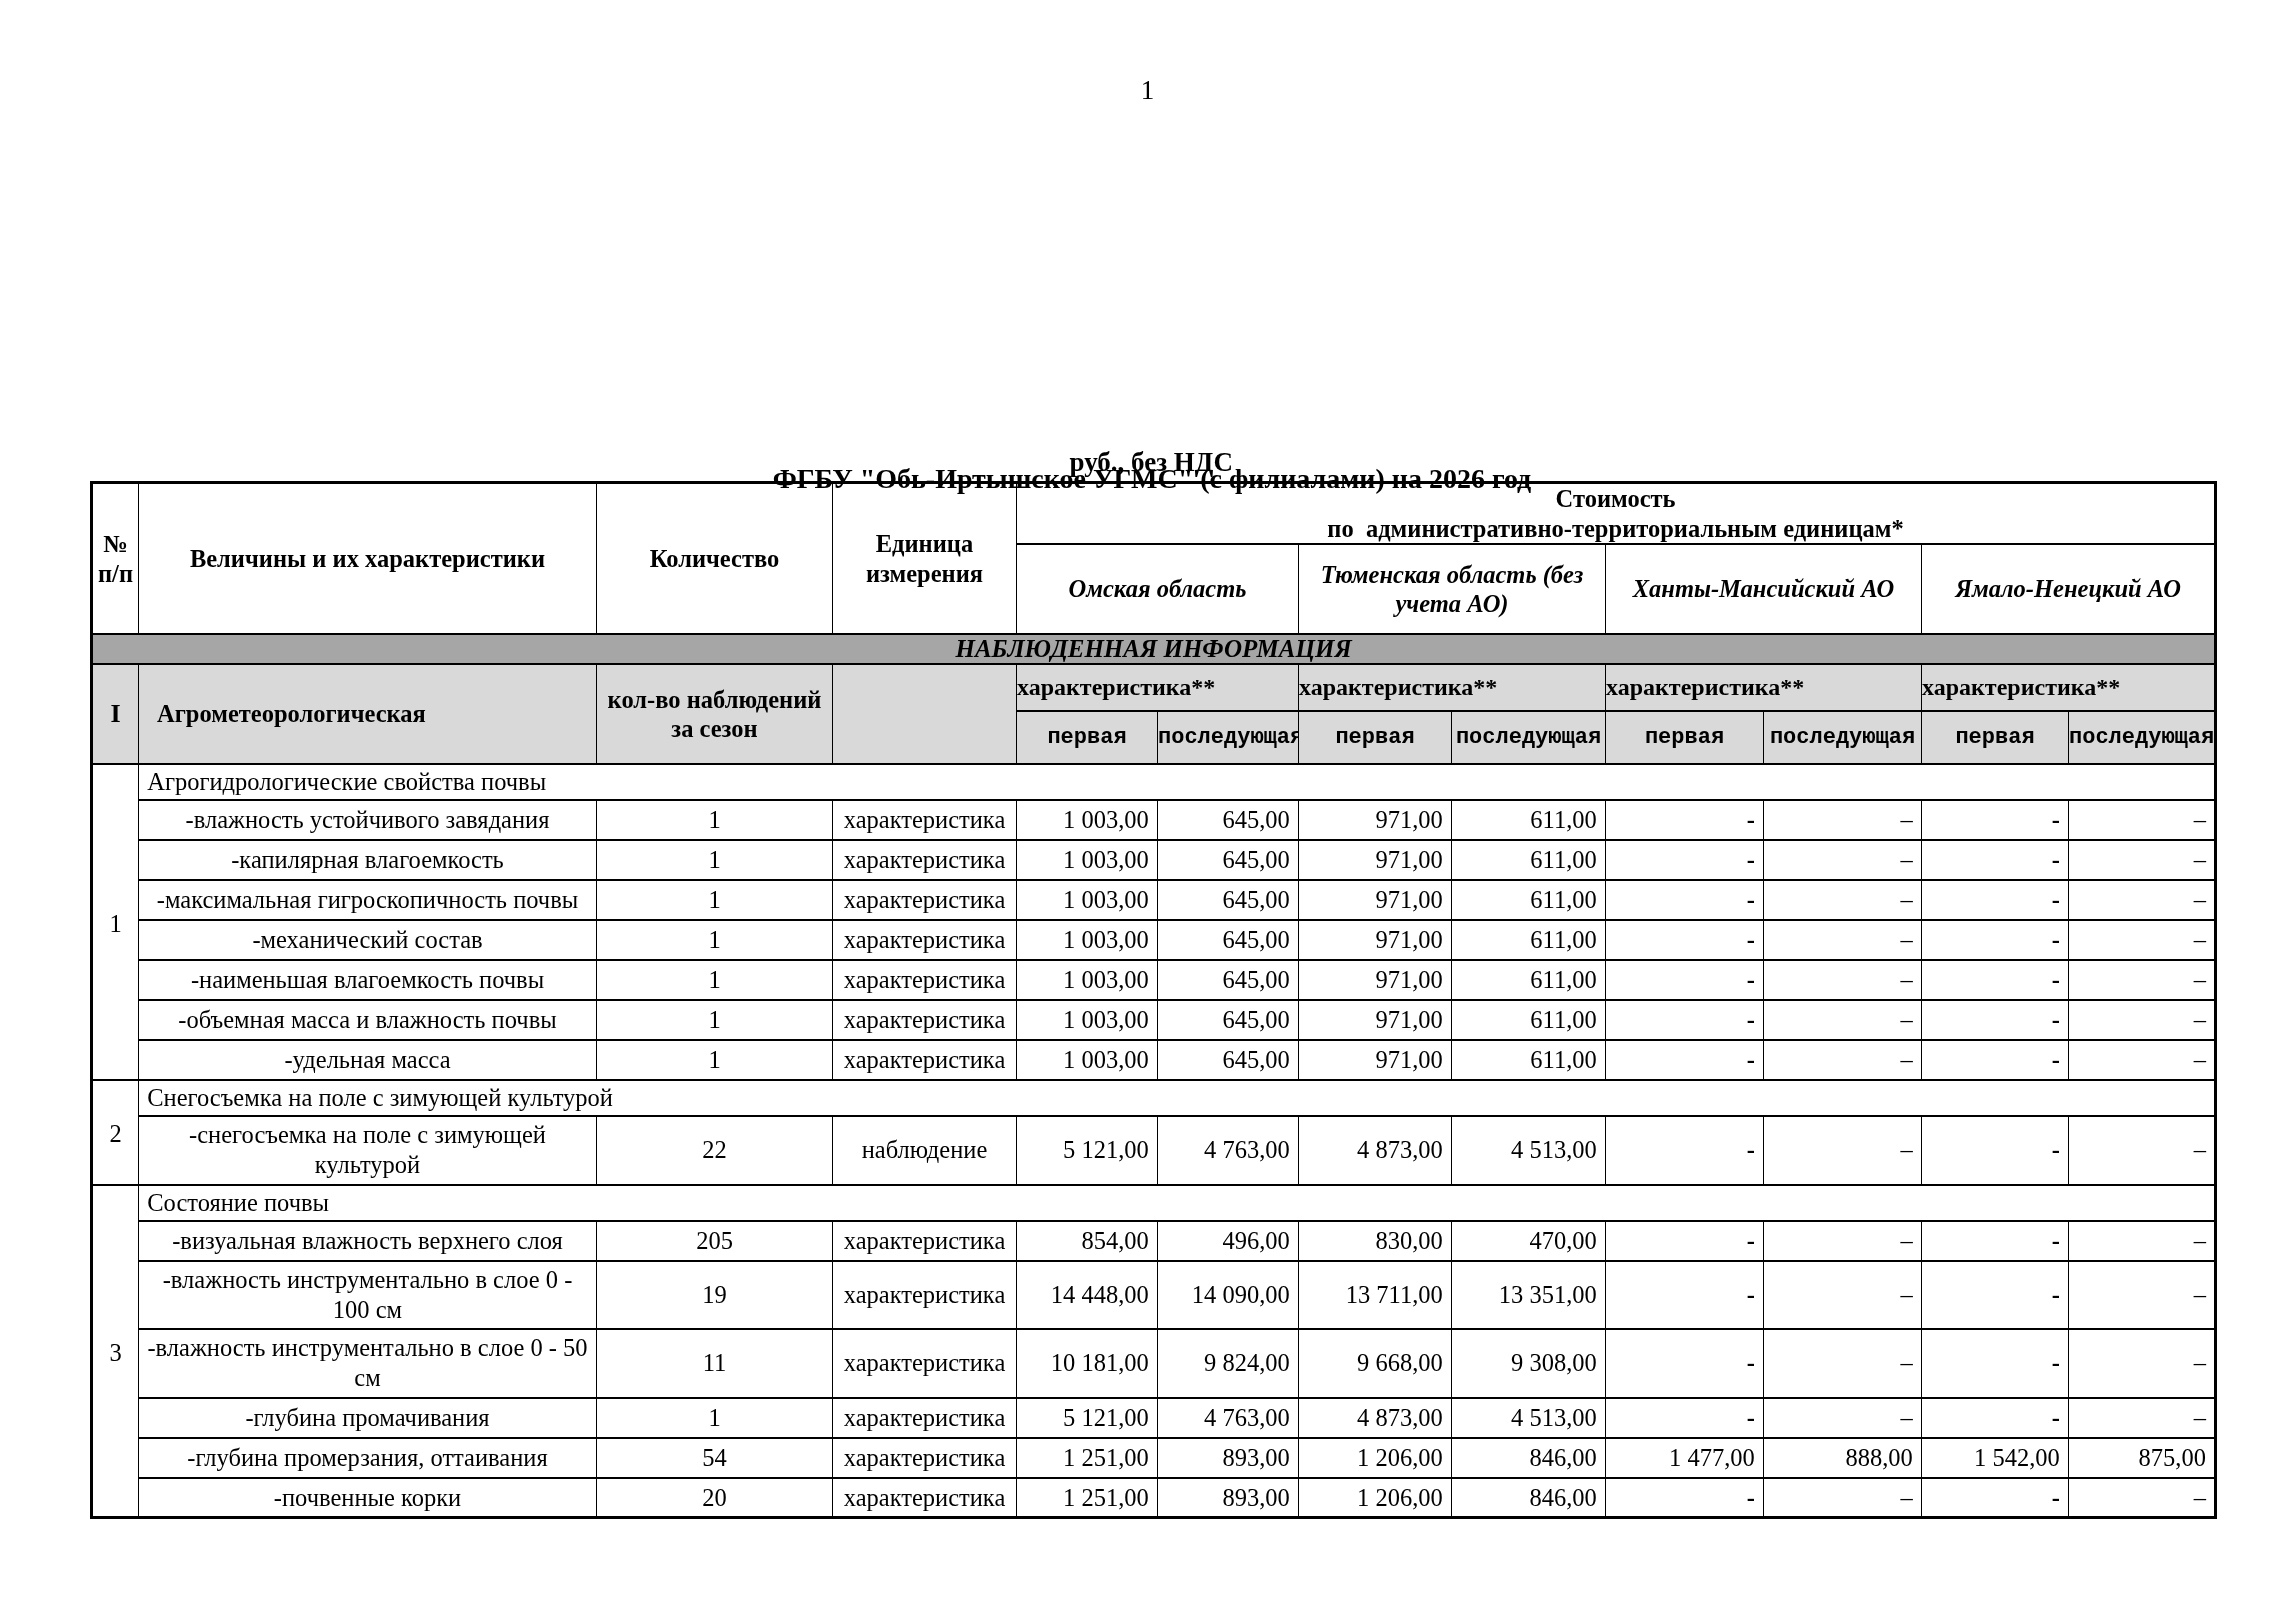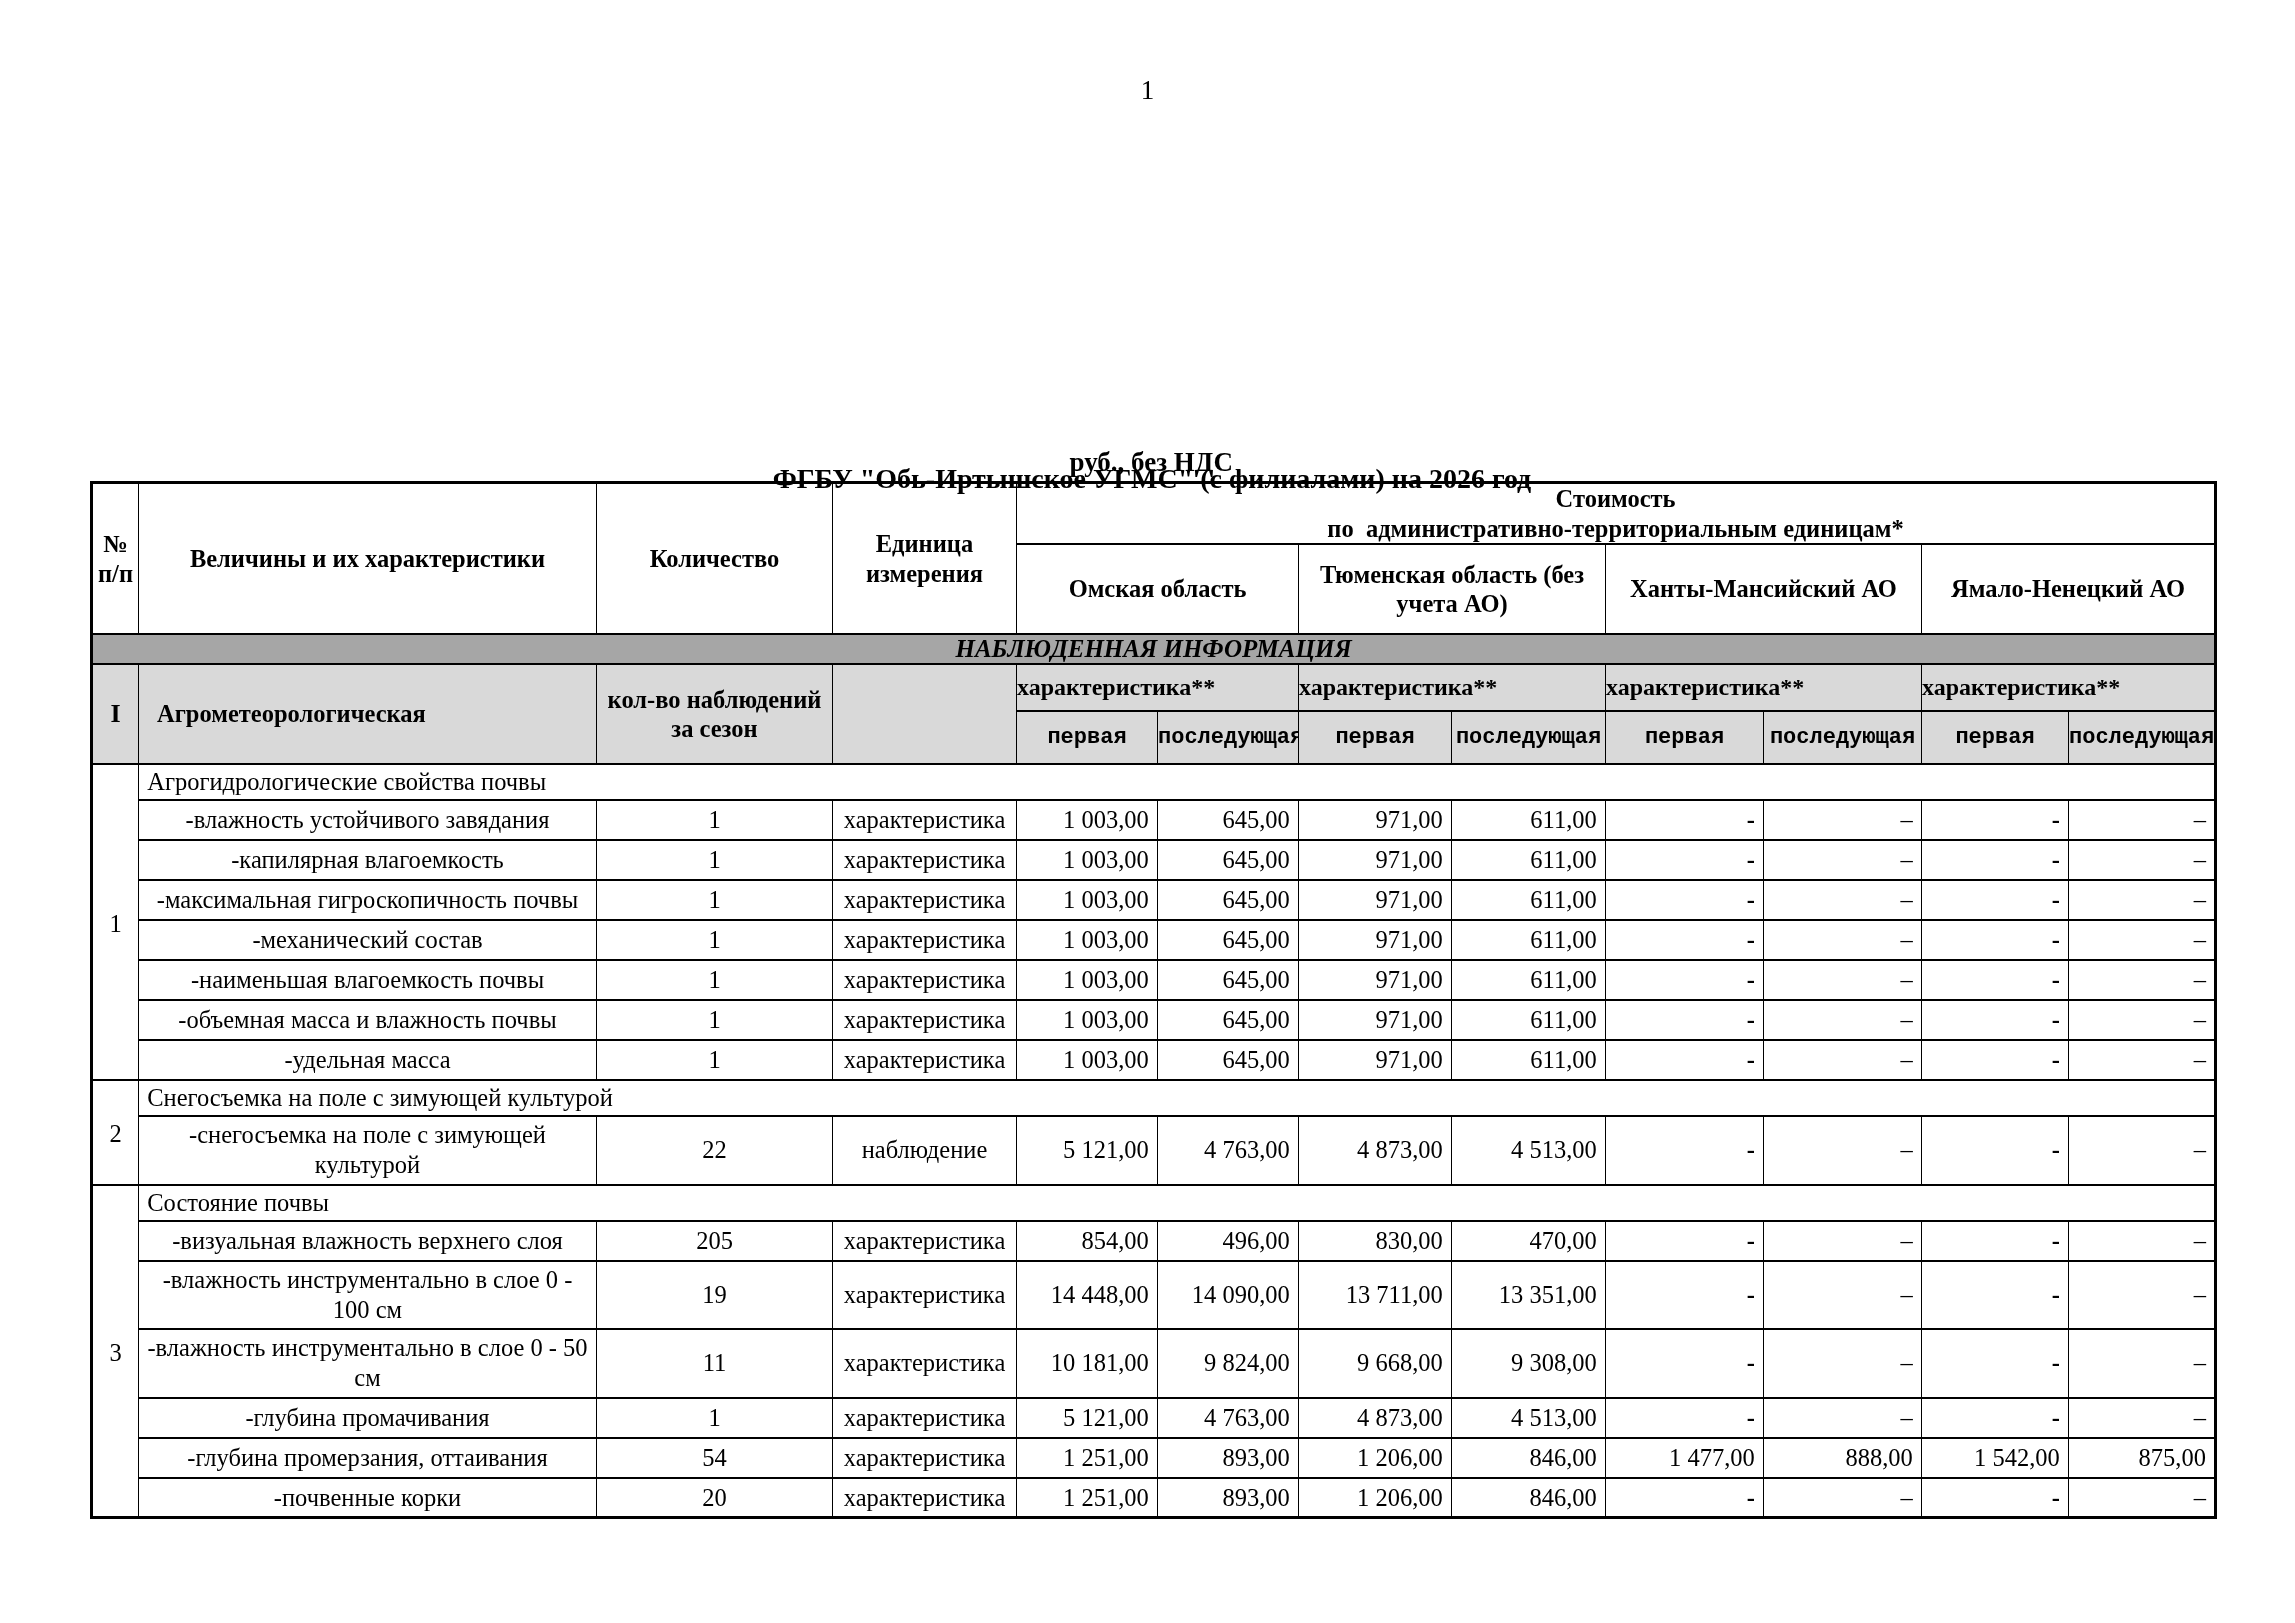--- a/index.html
+++ b/index.html
@@ -30,21 +30,21 @@
   }
   table.price{border:3.3px solid #000;}
   .price th,.price td{
     border-left:1.6px solid #000;border-right:1.6px solid #000;
     border-top:2.5px solid #000;border-bottom:2.5px solid #000;
     padding:0;overflow:hidden;vertical-align:middle;
     box-sizing:border-box;
   }
   .price thead th{font-weight:bold;text-align:center;font-size:24.5px;line-height:29.5px;}
   .h1{height:61px;}
-  .h2{height:90px;}
+  .h2{height:90px;font-style:italic;}
   .cost-cell{line-height:27px;}
   .cost-l2{white-space:pre-wrap;}
   .band-row{height:27px;}
   .band-row td{
     background:var(--band-bg,#a6a6a6);
     font-weight:bold;text-align:center;font-size:25px;font-style:italic;
   }
   .grp td{background:var(--group-bg,#d9d9d9);font-weight:bold;}
   .g1{height:47px;}
   .g2{height:53px;}

